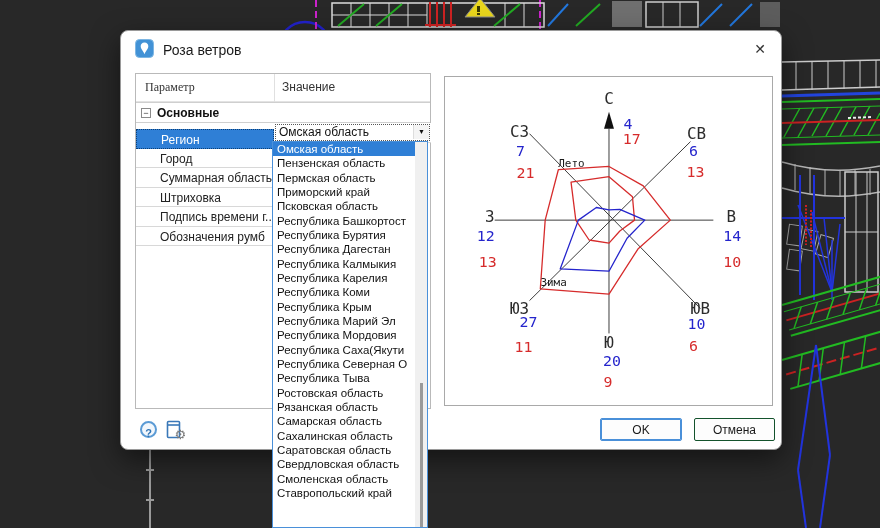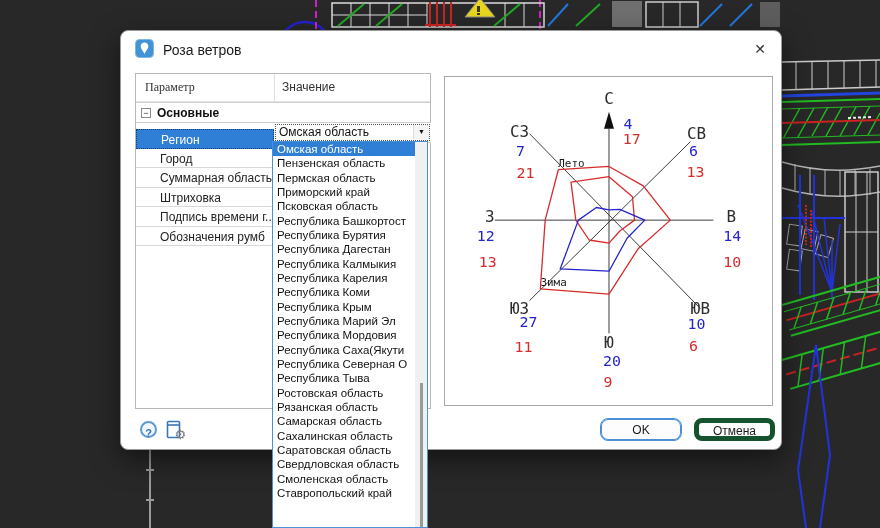--- a/index.html
+++ b/index.html
@@ -58,24 +58,24 @@
            border:1px solid #a9a9a9;}
   .dirlab{font-family:"DejaVu Sans Mono",monospace;font-size:16px;fill:#2b2b2b;}
   .num{font-family:"DejaVu Sans Mono",monospace;font-size:15px;}
   .season{font-family:"DejaVu Sans Mono",monospace;font-size:11px;fill:#1a1a1a;}
 
   
   .help-btn{position:absolute;left:19px;top:390px;width:17px;height:17px;border:2px solid #5b9bd5;
             border-radius:50%;background:#f2f7fc;text-align:center;}
   .help-btn span{font-size:11px;font-weight:bold;color:#2e74b5;line-height:13px;}
   .settings-btn{position:absolute;left:43px;top:388px;width:22px;height:22px;}
-  .btn{position:absolute;top:387px;height:23px;border-radius:8px;font-size:12px;
+  .btn{position:absolute;top:387px;height:23px;border-radius:2px;font-size:12px;
        font-family:"Liberation Sans",sans-serif;color:#1a1a1a;background:#fdfdfd;}
   .btn.ok{left:479px;width:82px;border:1px solid #4a90d9;box-shadow:0 0 0 1px #4a90d9 inset;}
-  .btn.cancel{left:573px;width:81px;border:5px solid #14532d;}
+  .btn.cancel{left:573px;width:81px;border:1px solid #14532d;}
 </style>
 </head>
 <body>
 
 <div class="stage">
 
   <svg class="cad-bg" width="880" height="528">
     <rect x="0" y="0" width="880" height="528" fill="#282828"></rect>
 
     <g>

